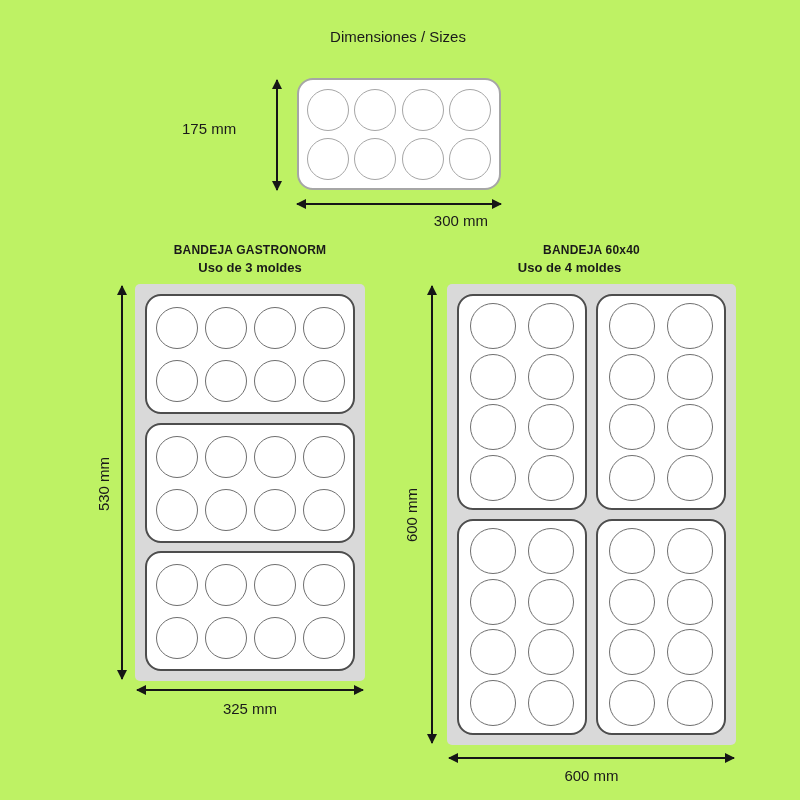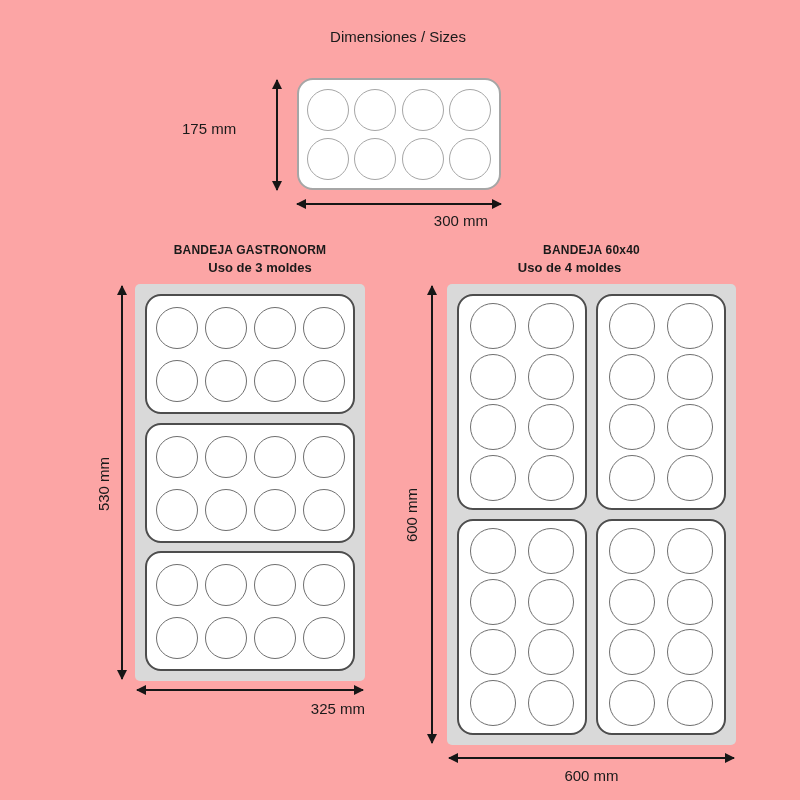--- a/index.html
+++ b/index.html
@@ -1,18 +1,18 @@
 <!DOCTYPE html>
 <html><head>
 <meta charset="utf-8">
 <style>
   html,body { margin:0; padding:0; background:#fff; }
   .canvas {
     position:relative; width:800px; height:800px; margin:0 auto;
-    background:#fca5a5; font-family:"Liberation Sans", sans-serif; color:#1a1a1a;
+    background:#bef264; font-family:"Liberation Sans", sans-serif; color:#1a1a1a;
     overflow:hidden;
   }
   .page-title { position:absolute; font-size:15px; text-align:center; }
   .heading  { position:absolute; font-weight:bold; font-size:12px; text-align:center; letter-spacing:.2px; }
   .subheading { position:absolute; font-weight:bold; font-size:13px; text-align:center; }
 
   .tray { position:absolute; background:#d9d9d9; border-radius:5px; }
 
   .mold {
     position:absolute; background:#fff; border:2px solid #4d4d4d; border-radius:16px;
@@ -65,21 +65,21 @@
       <div class="cavity"></div>
     </div>
 
   <div class="arrow v" style="left:276px;top:80px;height:110px;"></div>
   <span class="label right" style="left:182px;top:120px;width:86px;">175 mm</span>
 
   <div class="arrow h" style="left:297px;top:203px;width:204px;"></div>
   <span class="label center" style="left:284px;top:212px;width:204px;text-align:right;">300 mm</span>
 
   <div class="heading" style="left:110px;top:243px;width:280px;">BANDEJA GASTRONORM</div>
-  <div class="subheading" style="left:120px;top:260px;width:280px;">Uso de 3 moldes</div>
+  <div class="subheading" style="left:110px;top:260px;width:280px;">Uso de 3 moldes</div>
 
   <div class="tray" style="left:135px;top:284px;width:230px;height:397px;">
     <div class="mold h" style="left:10px;top:10px;width:210px;height:120px;--cav:42px;">
         <div class="cavity"></div>
         <div class="cavity"></div>
         <div class="cavity"></div>
         <div class="cavity"></div>
         <div class="cavity"></div>
         <div class="cavity"></div>
         <div class="cavity"></div>
@@ -104,21 +104,21 @@
         <div class="cavity"></div>
         <div class="cavity"></div>
         <div class="cavity"></div>
       </div>
   </div>
 
   <div class="arrow v" style="left:121px;top:286px;height:393px;"></div>
   <span class="vlabel" style="left:103px;top:484px;">530 mm</span>
 
   <div class="arrow h" style="left:137px;top:689px;width:226px;"></div>
-  <span class="label center" style="left:135px;top:700px;width:230px;text-align:right;">325 mm</span>
+  <span class="label center" style="left:135px;top:700px;width:230px;">325 mm</span>
 
   <div class="heading" style="left:450px;top:243px;width:283px;">BANDEJA 60x40</div>
   <div class="subheading" style="left:428px;top:260px;width:283px;">Uso de 4 moldes</div>
 
   <div class="tray" style="left:447px;top:284px;width:289px;height:461px;">
     <div class="mold v" style="left:10px;top:10px;width:130px;height:216px;--cav:46px;">
         <div class="cavity"></div>
         <div class="cavity"></div>
         <div class="cavity"></div>
         <div class="cavity"></div>

